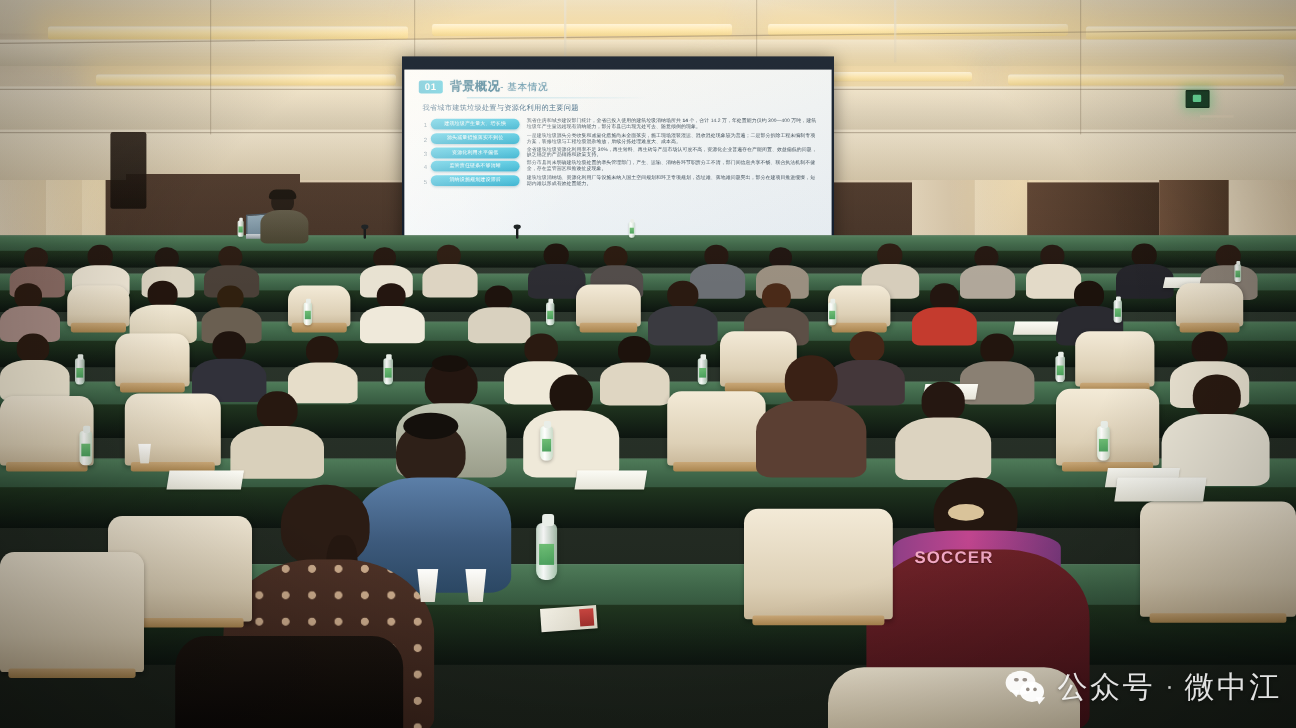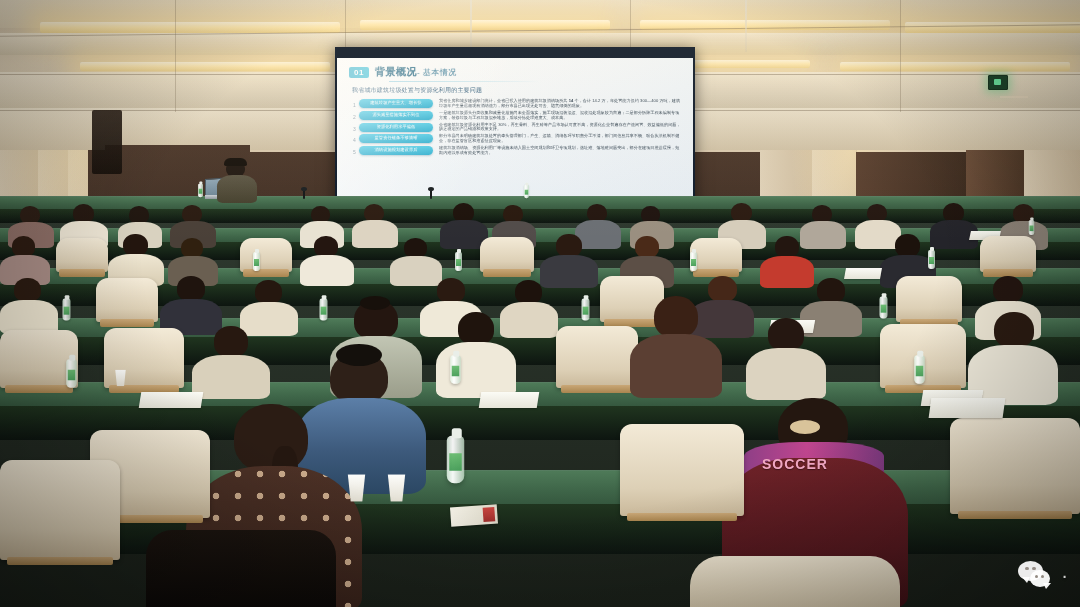--- a/index.html
+++ b/index.html
@@ -542,16 +542,18 @@
   <div class="warm"></div>
   <div class="vign"></div>
 
   <div class="watermark">
     <div class="wm-logo">
       <div class="wm-b1"></div>
         <div class="wm-tail1"></div>
       <div class="wm-b2"></div>
         <div class="wm-tail2"></div>
     </div>
+    <span class="wm-text">公众号</span>
     <span class="wm-dot">·</span>
+    <span class="wm-text">微中江</span>
   </div>
 
 </div>
 
 </body></html>

